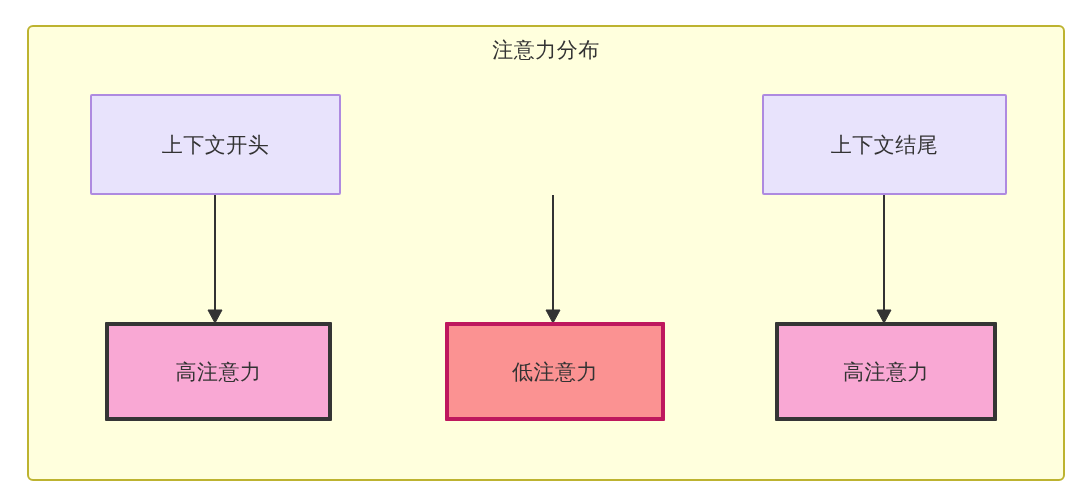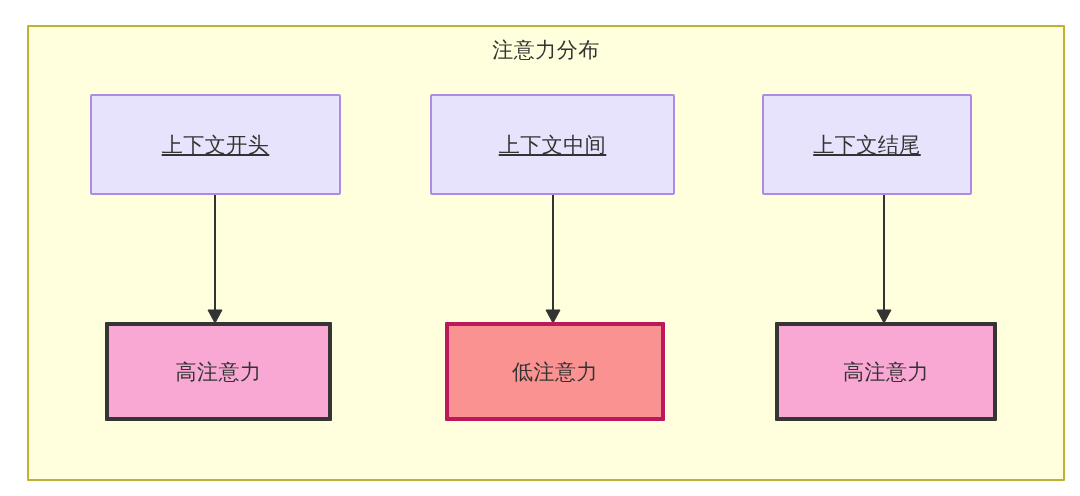--- a/index.html
+++ b/index.html
@@ -24,21 +24,21 @@
   
   .subgraph {
     position: absolute;
     left: 27px;
     top: 25px;
     width: 1038px;
     height: 456px;
     box-sizing: border-box;
     background: #ffffdd;
     border: 2px solid #bdb330;
-    border-radius: 1px;
+    border-radius: 6px;
   }
 
   .subgraph-title {
     position: absolute;
     left: 0;
     top: 10px;
     width: 100%;
     text-align: center;
     font-size: 21px;
     line-height: 26px;
@@ -57,39 +57,38 @@
     font-size: 21px;
     color: #333333;
     letter-spacing: 0.5px;
     white-space: nowrap;
   }
 
   .node-source {
     background: #e8e3fc;
     border: 2px solid #ae8ae0;
     border-radius: 2px;
-    text-decoration: underline;
   }
 
   .node-high {
     background: #f9a8d4;
     border: 4px solid #353535;
     border-radius: 1px;
   }
 
   .node-low {
     background: #fb9292;
     border: 4px solid #be185d;
     border-radius: 1px;
   }
 
   
   .src-1 { left: 61px;  top: 67px; width: 251px; height: 101px; }
   .src-2 { left: 401px; top: 67px; width: 245px; height: 101px; }
-  .src-3 { left: 733px; top: 67px; width: 210px; height: 101px; }
+  .src-3 { left: 733px; top: 67px; width: 245px; height: 101px; }
 
   
   .tgt-1 { left: 76px;  top: 295px; width: 227px; height: 99px; }
   .tgt-2 { left: 416px; top: 295px; width: 220px; height: 99px; }
   .tgt-3 { left: 746px; top: 295px; width: 222px; height: 99px; }
 
   
   .edge-layer {
     position: absolute;
     left: 0;
@@ -125,23 +124,20 @@
           <line x1="855" y1="168" x2="855" y2="283" stroke-width="2"></line>
           <polygon points="848,283 862,283 855,296"></polygon>
         </g>
       </g>
     </svg>
 
     <div class="node node-source src-1">
       <span>上下文开头</span>
     </div>
 
-    <div class="node node-source src-2">
-      <span>上下文中间</span>
-    </div>
 
     <div class="node node-source src-3">
       <span>上下文结尾</span>
     </div>
 
     <div class="node node-high tgt-1">
       <span>高注意力</span>
     </div>
 
     <div class="node node-low tgt-2">

